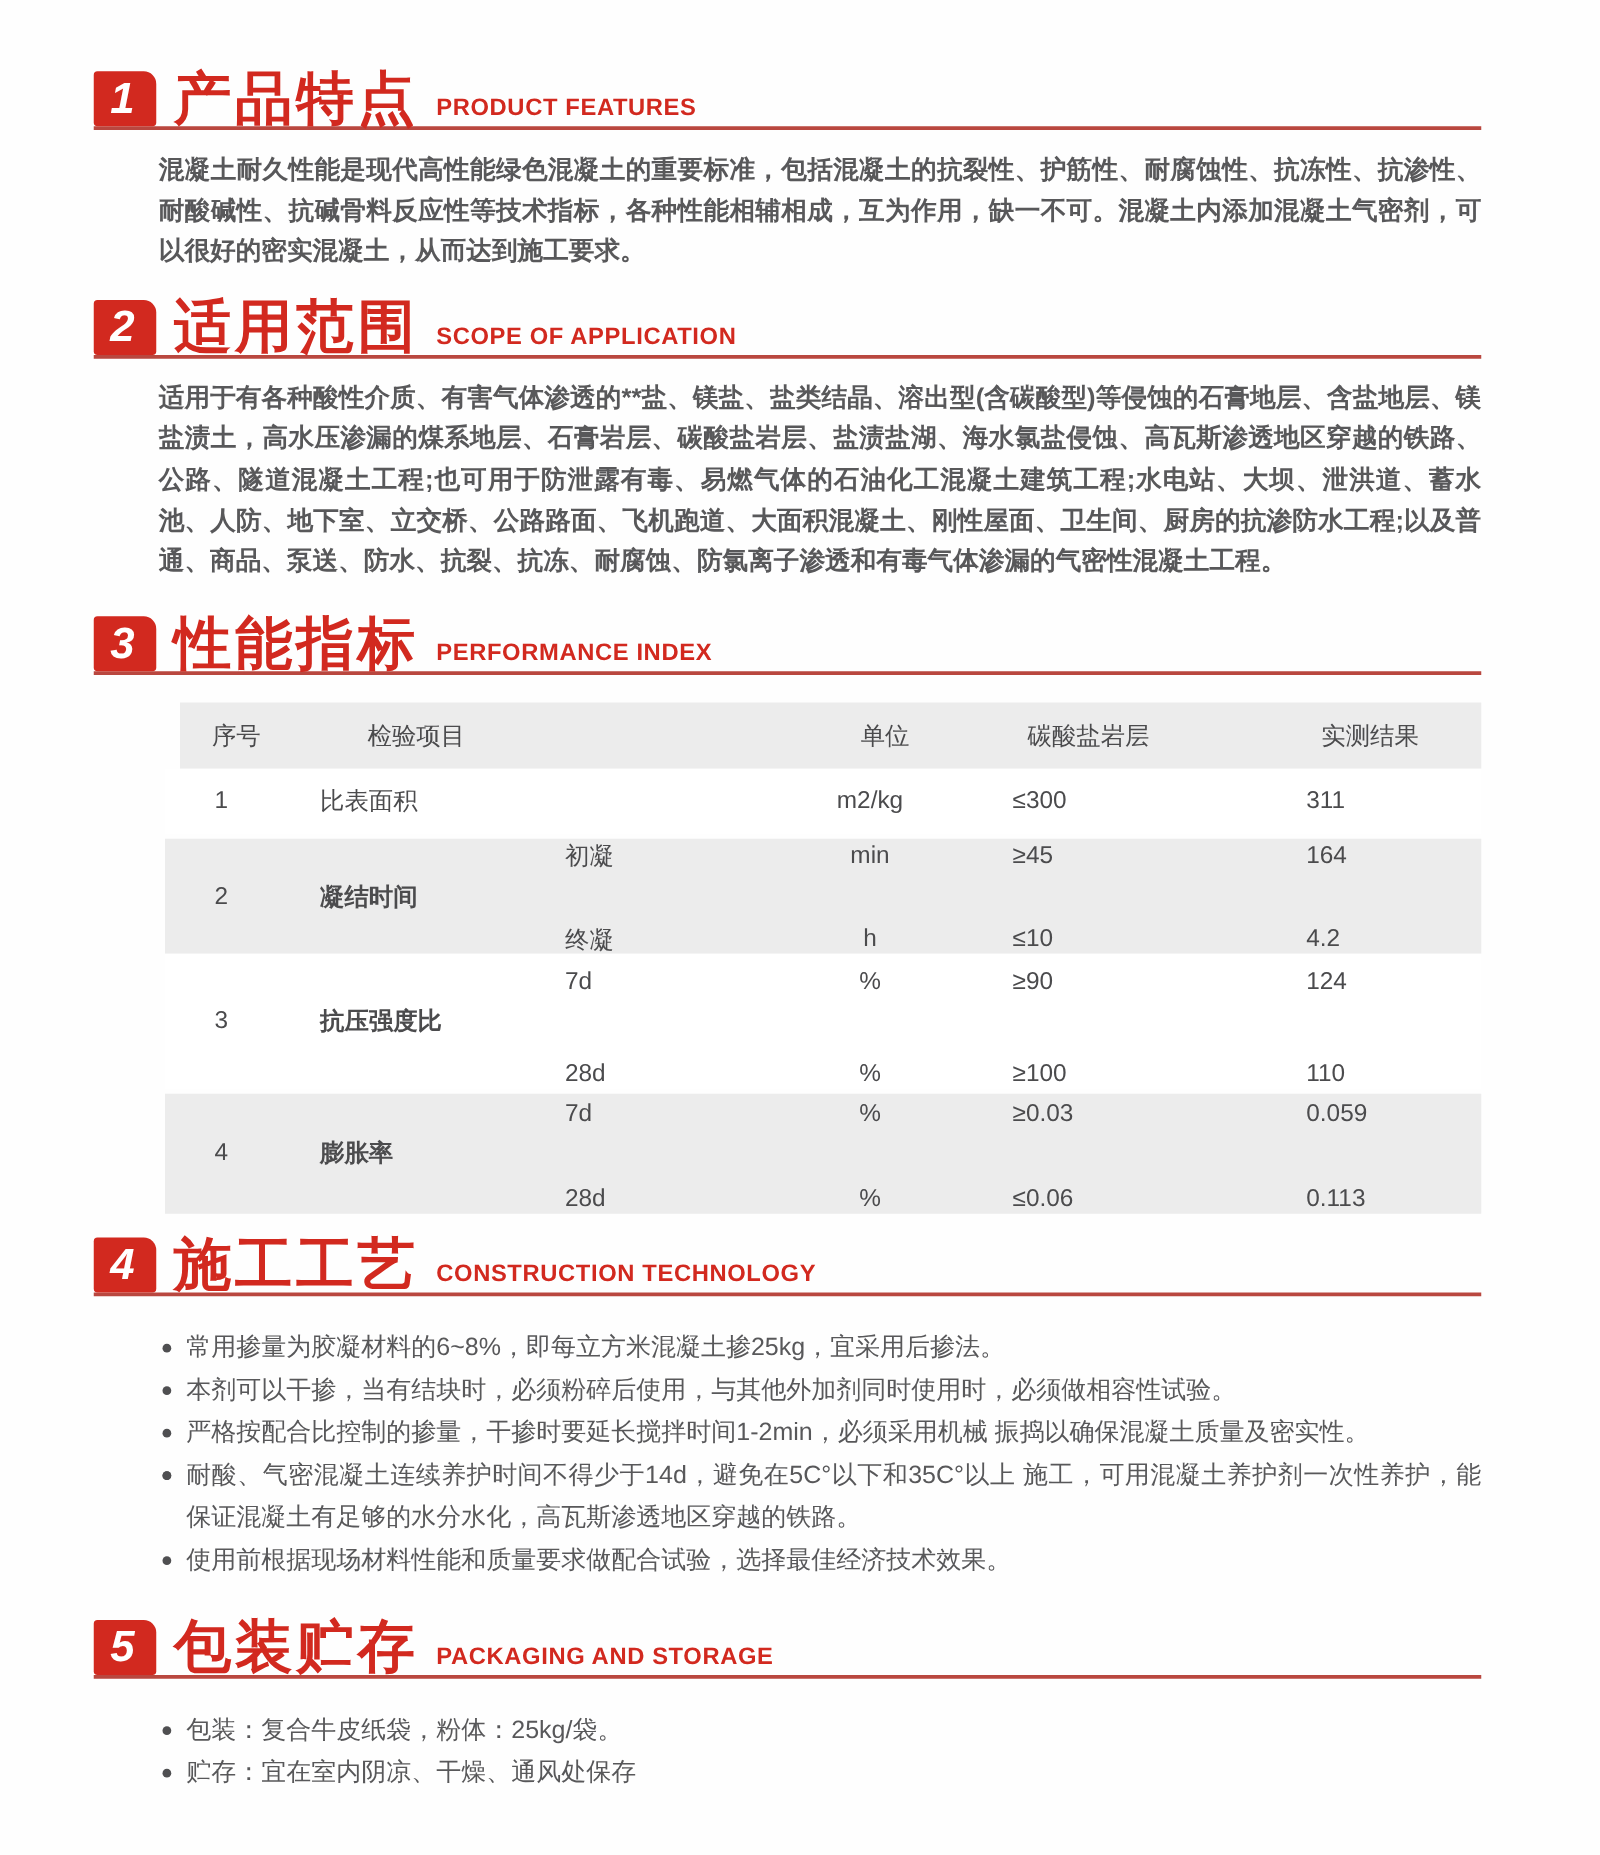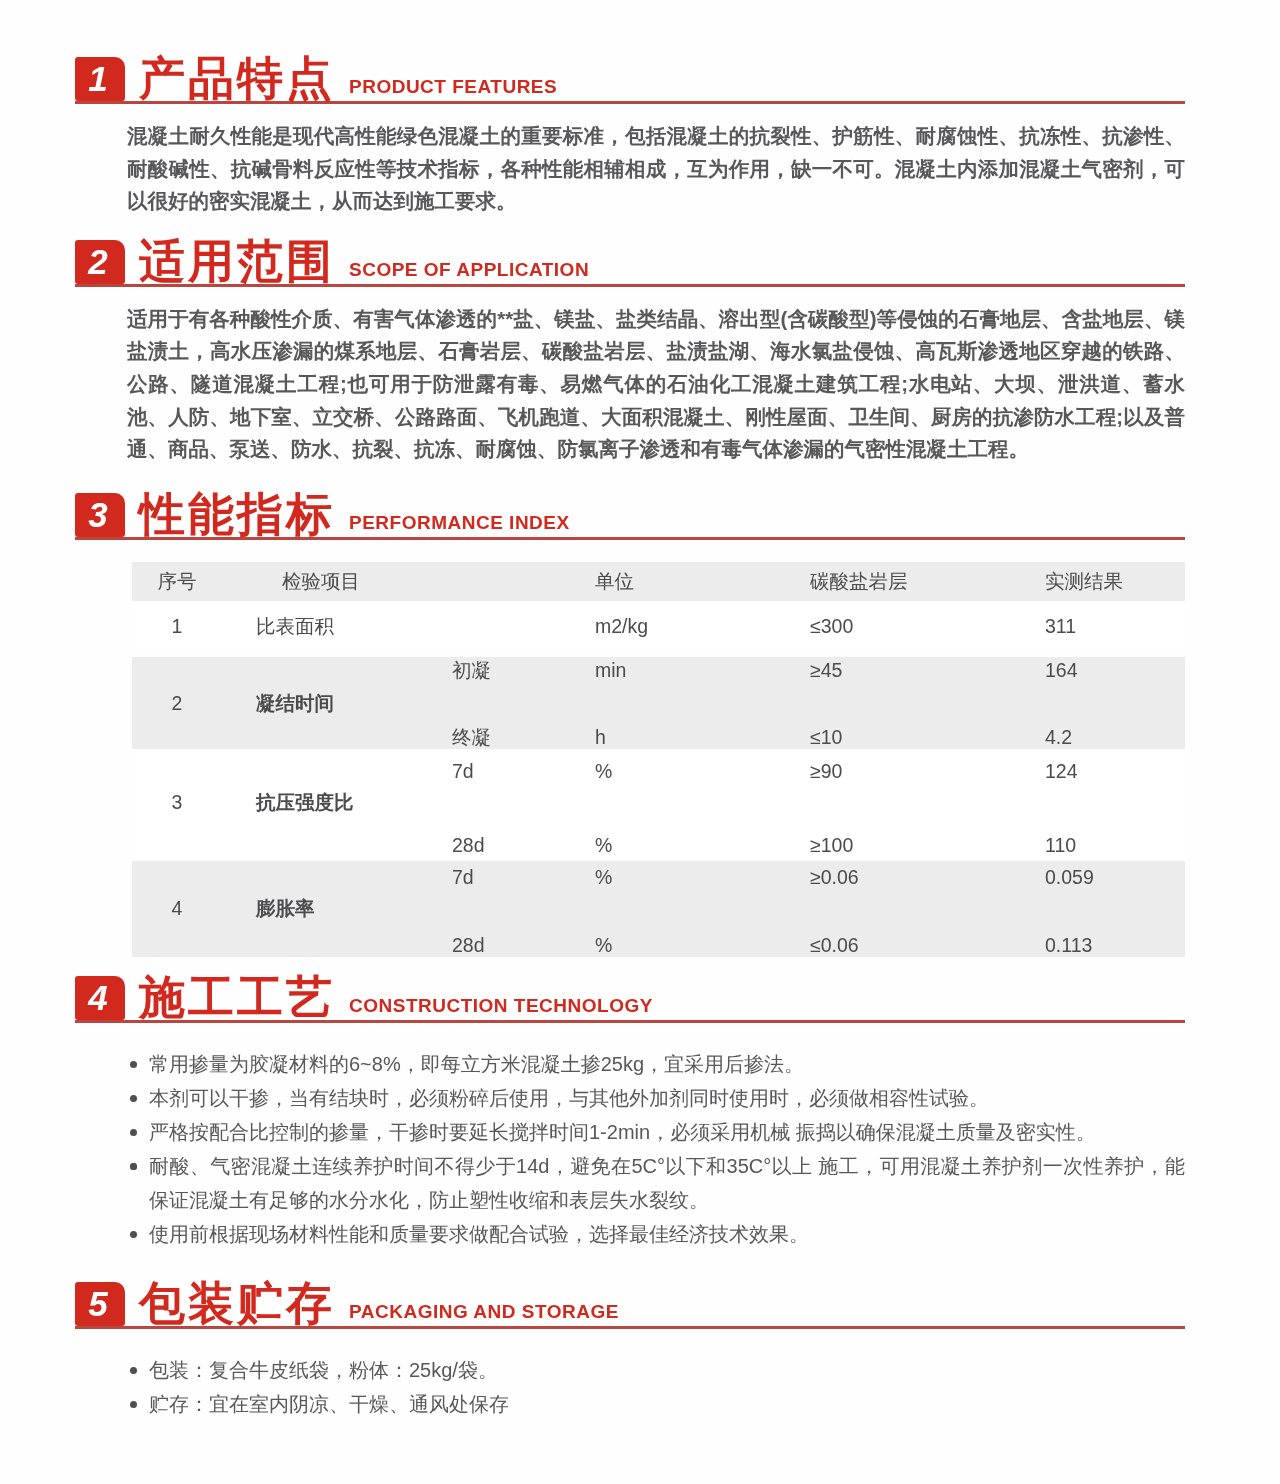--- a/index.html
+++ b/index.html
@@ -25,36 +25,36 @@
   .para{color:var(--body);font-size:20.5px;line-height:32.6px;text-align:justify;margin:16px 0 0 52px;font-weight:bold;}
 
   .s2{margin-top:20px;}
   .s3{margin-top:25px;}
   .s4{margin-top:17px;}
   .s5{margin-top:29px;}
 
   
   .ptable{margin:22px 0 0 57px;width:1053px;color:var(--tabletxt);font-size:19.5px;}
   .trow,.tblock{display:grid;grid-template-columns:90px 190px 170px 215px 235px 1fr;}
-  .thead{height:39px;background:var(--rowgray);align-items:center;}
+  .thead{height:53px;background:var(--rowgray);align-items:center;margin-left:12px;}
   .row-single{height:52px;align-items:center;background:#ffffff;}
   .tblock{align-items:center;}
   .bg-gray{background:var(--rowgray);}
   .bg-white{background:#ffffff;}
   .h92{height:92px;grid-template-rows:1fr 1fr;}
   .h108{height:108px;grid-template-rows:1fr 1fr;}
   .h96{height:96px;grid-template-rows:1fr 1fr;}
   .gap-top{margin-top:4px;}
   .c1{grid-column:1;text-align:center;}
   .c2{grid-column:2 / 4;padding-left:34px;}
   .c2h{grid-column:2 / 4;padding-left:60px;}
   .cspan1{grid-column:1;grid-row:1 / span 2;text-align:center;}
   .cspan2{grid-column:2;grid-row:1 / span 2;padding-left:34px;font-weight:bold;}
   .c3{grid-column:3;padding-left:40px;}
-  .c4{grid-column:4;padding-left:13px;}
+  .c4{grid-column:4;padding-left:13px;text-align:center;}
   .c5{grid-column:5;padding-left:13px;}
   .c6{grid-column:6;padding-left:13px;}
   .r1{grid-row:1;}
   .r2{grid-row:2;margin-top:40px;}
 
   
   .blist{list-style:none;margin:24px 0 0 55px;padding:0;}
   .blist li{position:relative;padding-left:19px;color:var(--body);font-size:20px;line-height:34px;text-align:justify;}
   .dot{position:absolute;left:0;top:14px;width:7px;height:7px;border-radius:50%;background:#4f4f51;display:inline-block;}
 </style>
@@ -130,42 +130,42 @@
           <div class="c4 r2">%</div>
           <div class="c5 r2">≥100</div>
           <div class="c6 r2">110</div>
         </div>
 
         <div class="tblock bg-gray h96 gap-top">
           <div class="cspan1">4</div>
           <div class="cspan2">膨胀率</div>
           <div class="c3 r1">7d</div>
           <div class="c4 r1">%</div>
-          <div class="c5 r1">≥0.06</div>
+          <div class="c5 r1">≥0.03</div>
           <div class="c6 r1">0.059</div>
           <div class="c3 r2">28d</div>
           <div class="c4 r2">%</div>
           <div class="c5 r2">≤0.06</div>
           <div class="c6 r2">0.113</div>
         </div>
       </div>
     </div>
 
     <div class="section s4">
       <div class="sec-head">
         <div class="badge">4</div>
         <div class="sec-title">施工工艺</div>
         <div class="sec-sub">CONSTRUCTION TECHNOLOGY</div>
       </div>
       <ul class="blist">
         <li><span class="dot"></span><span>常用掺量为胶凝材料的6~8%，即每立方米混凝土掺25kg，宜采用后掺法。</span></li>
         <li><span class="dot"></span><span>本剂可以干掺，当有结块时，必须粉碎后使用，与其他外加剂同时使用时，必须做相容性试验。</span></li>
         <li><span class="dot"></span><span>严格按配合比控制的掺量，干掺时要延长搅拌时间1-2min，必须采用机械 振捣以确保混凝土质量及密实性。</span></li>
         <li><span class="dot"></span></li>
-        <li><span class="dot"></span><span>耐酸、气密混凝土连续养护时间不得少于14d，避免在5C°以下和35C°以上 施工，可用混凝土养护剂一次性养护，能保证混凝土有足够的水分水化，防止塑性收缩和表层失水裂纹。</span></li>
+        <li><span class="dot"></span><span>耐酸、气密混凝土连续养护时间不得少于14d，避免在5C°以下和35C°以上 施工，可用混凝土养护剂一次性养护，能保证混凝土有足够的水分水化，高瓦斯渗透地区穿越的铁路。</span></li>
         <li><span class="dot"></span><span>使用前根据现场材料性能和质量要求做配合试验，选择最佳经济技术效果。</span></li>
       </ul>
     </div>
 
     <div class="section s5">
       <div class="sec-head">
         <div class="badge">5</div>
         <div class="sec-title">包装贮存</div>
         <div class="sec-sub">PACKAGING AND STORAGE</div>
       </div>

